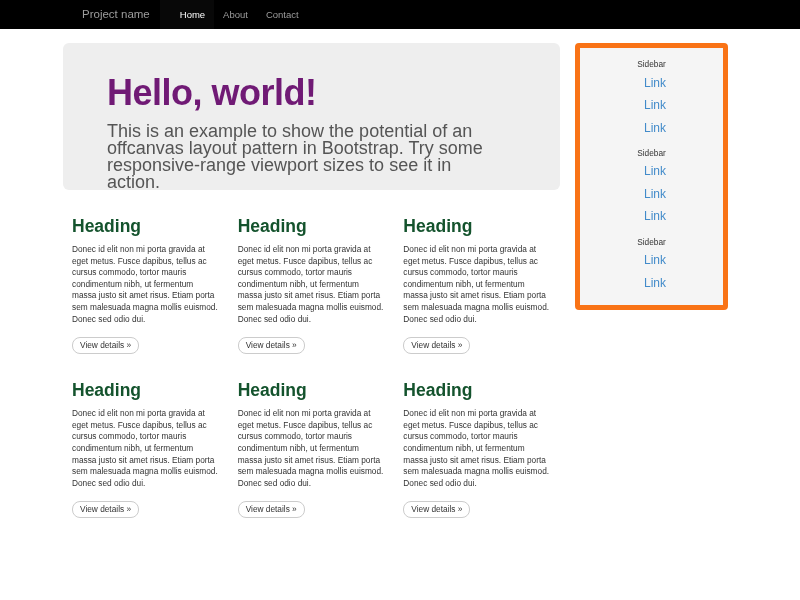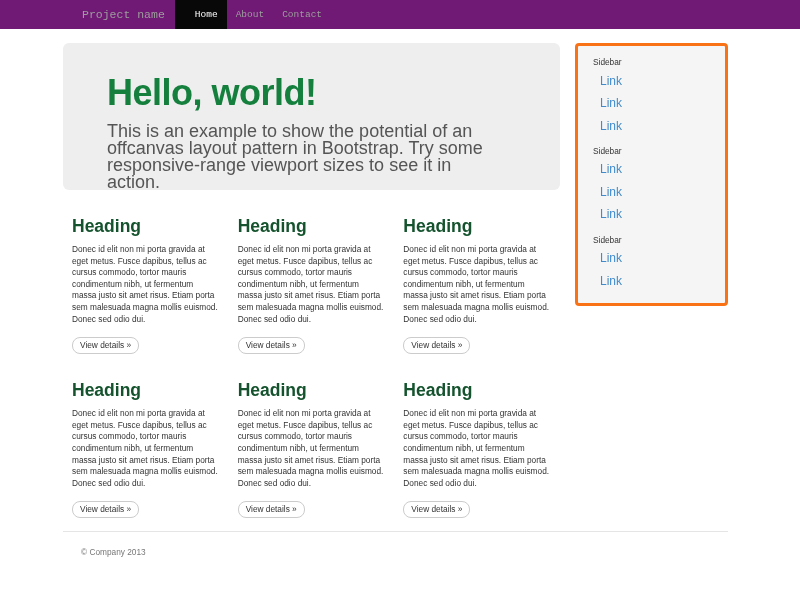--- a/index.html
+++ b/index.html
@@ -7,22 +7,21 @@
     margin: 0; padding: 0;
     width: 800px; height: 600px;
     background: #fff;
     font-family: "Liberation Sans", sans-serif;
     overflow: hidden;
   }
 
   
   .navbar {
     width: 800px; height: 29px;
-    background: #701a75;
-    font-family: Liberation Mono, monospace;
+    background: #000000;
   }
   .navbar-inner {
     width: 672px; height: 29px;
     margin: 0 auto;
     display: flex;
     align-items: stretch;
   }
   .brand {
     display: block;
     padding: 0 0 0 18px;
@@ -66,21 +65,21 @@
     border-radius: 6px;
     padding: 30px 44px 32px 44px;
     height: 147px;
   }
   .jumbotron h1 {
     margin: 0 0 10px 0;
     font-size: 36px;
     line-height: 40px;
     font-weight: bold;
     letter-spacing: -0.5px;
-    color: #15803d;
+    color: #701a75;
   }
   .jumbotron p {
     margin: 0;
     width: 394px;
     font-size: 18px;
     line-height: 17px;
     color: #555555;
   }
 
   
@@ -111,23 +110,24 @@
     color: #333333;
     cursor: pointer;
     white-space: nowrap;
   }
 
   
   .sidebar {
     margin-top: 14px;
     width: 153px;
     background: #f5f5f5;
-    border: 3px solid #f97316;
+    border: 5px solid #f97316;
     border-radius: 4px;
     padding: 9px 0 10px 0;
+    text-align: center;
   }
   .sidebar-header {
     margin-top: 6px;
     padding: 2px 15px;
     font-size: 8.3px;
     line-height: 11px;
     color: #333333;
   }
   .sidebar-header:first-child { margin-top: 0; }
   .sidebar-link {
@@ -207,16 +207,13 @@
           <a class="sidebar-link" href="#">Link</a>
           <a class="sidebar-link" href="#">Link</a>
           <div class="sidebar-header">Sidebar</div>
           <a class="sidebar-link" href="#">Link</a>
           <a class="sidebar-link" href="#">Link</a>
         </div>
     </div>
 
   </div>
 
-  <div class="footer">
-    <span class="copyright">© Company 2013</span>
-  </div>
 </div>
 
 </body></html>

